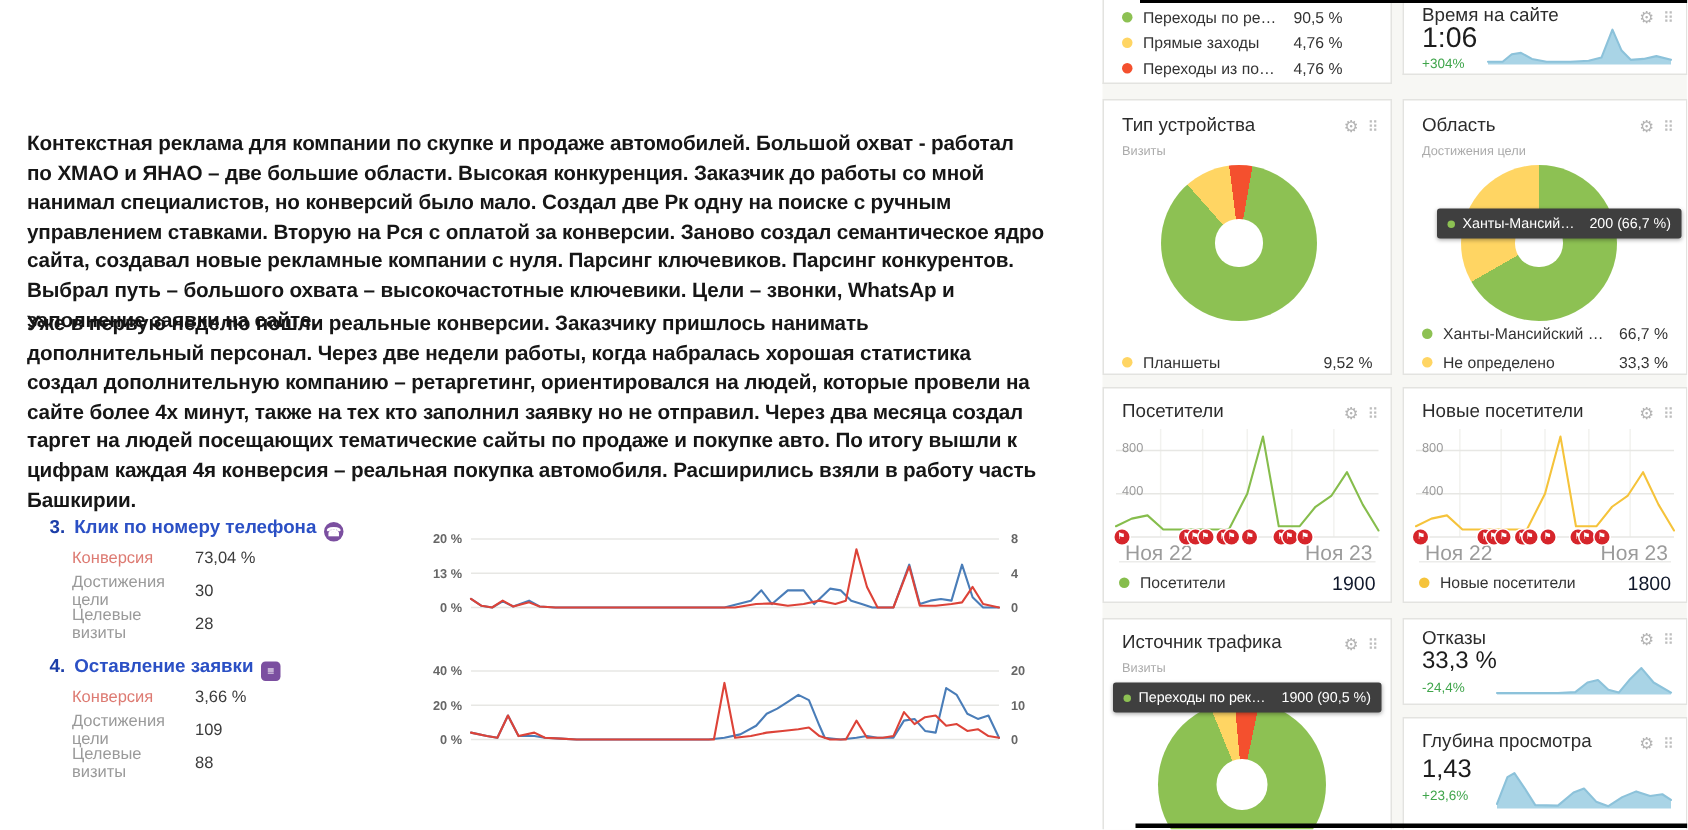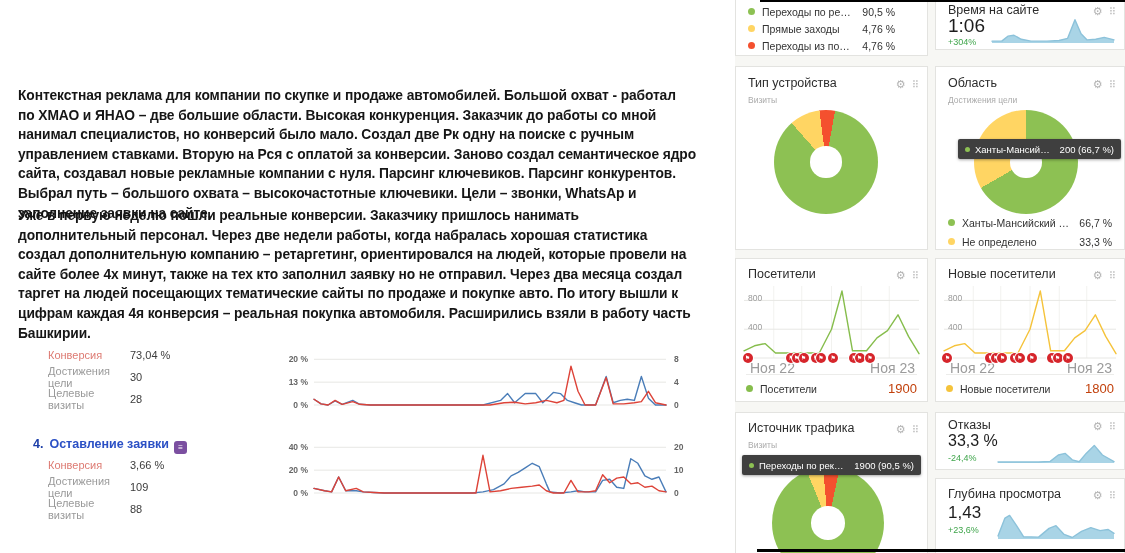--- a/index.html
+++ b/index.html
@@ -52,37 +52,40 @@
   .legend-row{position:absolute;left:12px;right:12px;height:17px;display:flex;align-items:center;
               font-size:10.5px;color:#333;}
   .dot{width:7px;height:7px;border-radius:50%;display:inline-block;flex:none;}
   .legend-label{margin-left:7px;flex:1;overflow:hidden;text-overflow:ellipsis;white-space:nowrap;}
   .legend-value{margin-left:8px;white-space:nowrap;}
   .vplot{position:absolute;}
   .ytick{position:absolute;left:4px;font-size:8.5px;color:#9b9b9b;z-index:2;}
   .xlab{position:absolute;font-size:14px;color:#9b9b9b;}
   .wlegend{position:absolute;left:10px;right:10px;height:27px;border-top:1px solid #ececea;
            display:flex;align-items:center;font-size:10.5px;color:#333;}
-  .wvalue{margin-left:20px;font-size:13px;color:#c2410c;}
+  .wvalue{margin-left:20px;font-size:13px;color:#0f172a;}
   .tooltip{position:absolute;background:#3f3f3f;color:#fff;border-radius:2px;height:20px;
            display:flex;align-items:center;font-size:9.5px;padding:0 7px;z-index:6;
            box-shadow:0 1px 3px rgba(0,0,0,.35);}
   .tooltip .dot{width:5px;height:5px;}
   .tooltip .legend-label{margin-left:5px;}
   .edge{position:absolute;background:#000;}
 </style>
 </head>
 <body>
 
 <div class="stage">
 
   <p class="intro" style="top:86px;">Контекстная  реклама для  компании по скупке и продаже автомобилей. Большой охват - работал по ХМАО и ЯНАО – две большие области. Высокая конкуренция. Заказчик до работы со мной нанимал специалистов, но конверсий было мало. Создал две Рк одну на поиске с ручным управлением ставками. Вторую на Рся с оплатой за конверсии. Заново создал семантическое ядро сайта, создавал новые рекламные компании с нуля. Парсинг ключевиков. Парсинг конкурентов. Выбрал путь – большого охвата – высокочастотные ключевики. Цели – звонки, WhatsAp и заполнение заявки на сайте.</p>
   <p class="intro" style="top:206px;">Уже в первую неделю пошли реальные конверсии. Заказчику пришлось нанимать дополнительный персонал. Через две недели работы, когда набралась хорошая статистика создал дополнительную компанию – ретаргетинг, ориентировался на людей, которые провели на сайте более 4х минут, также на тех кто заполнил заявку но не отправил. Через два месяца создал таргет на людей посещающих тематические сайты по продаже и покупке авто. По итогу вышли к цифрам каждая 4я конверсия – реальная покупка автомобиля. Расширились взяли в работу часть Башкирии.</p>
 
   <div class="goal" style="top:344px;">
+    <div class="goal-head">
+      <span class="goal-num">3.</span><span class="goal-title">Клик по номеру телефона</span><span class="goal-icon round">☎</span>
+    </div>
     <div class="goal-stats">
       <div class="stat-row">
           <span class="stat-label conv">Конверсия</span>
           <span class="stat-value">73,04 %</span>
         </div>
       <div class="stat-row">
           <span class="stat-label">Достижения цели</span>
           <span class="stat-value">30</span>
         </div>
       <div class="stat-row">
@@ -185,20 +188,25 @@
   <div class="card colL" style="top:66px;height:184px;padding-left:19px;">
     <span class="card-title" style="top:9px;">Тип устройства</span>
     <span class="card-icons" style="top:11px;">
       <span class="gear">⚙</span>
       <span class="drag">⠿</span>
     </span>
     <span class="card-sub" style="top:28px;">Визиты</span>
     <div class="donut" style="left: 38px; top: 43px; width: 104px; height: 104px; background: conic-gradient(from 10deg, rgb(141, 193, 83) 0%, rgb(141, 193, 83) 85.7%, rgb(255, 213, 99) 85.7%, rgb(255, 213, 99) 95.2%, rgb(244, 80, 46) 95.2%, rgb(244, 80, 46) 100%);">
         <span class="hole"></span>
       </div>
+    <div class="legend-row" style="top:166px;">
+      <span class="dot" style="background: rgb(255, 213, 99);"></span>
+      <span class="legend-label">Планшеты</span>
+      <span class="legend-value">9,52 %</span>
+    </div>
   </div>
 
   <div class="card colR" style="top:66px;height:184px;">
     <span class="card-title" style="top:9px;">Область</span>
     <span class="card-icons" style="top:11px;">
       <span class="gear">⚙</span>
       <span class="drag">⠿</span>
     </span>
     <span class="card-sub" style="top:28px;">Достижения цели</span>
     <div class="donut" style="left: 38px; top: 43px; width: 104px; height: 104px; background: conic-gradient(rgb(141, 193, 83) 0%, rgb(141, 193, 83) 66.7%, rgb(255, 213, 99) 66.7%, rgb(255, 213, 99) 100%);">

